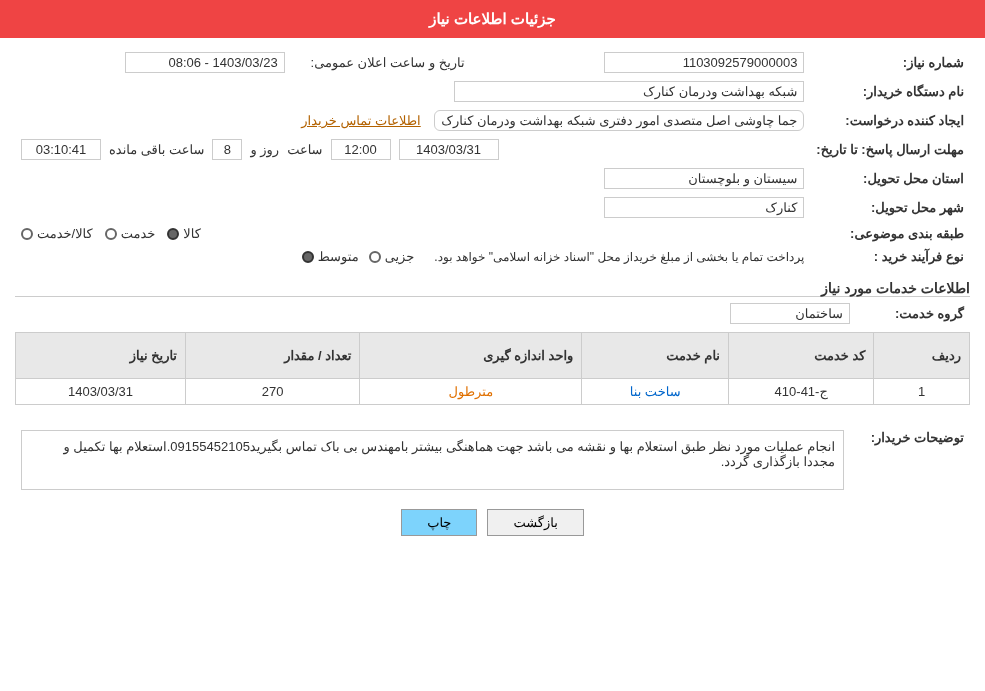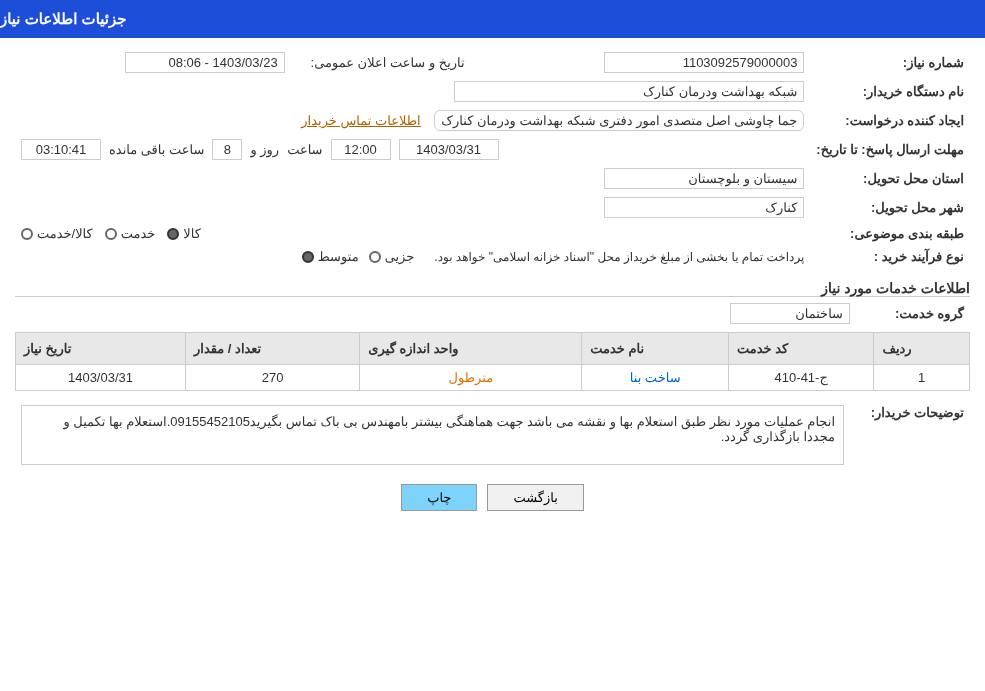--- a/index.html
+++ b/index.html
@@ -10,23 +10,23 @@
       direction: rtl;
       color: #333;
     }
     .page-wrapper {
       max-width: 985px;
       margin: 0 auto;
       background: #fff;
       min-height: 691px;
     }
     .header-bar {
-      background: #1d4ed8;
+      background: #ef4444;
       color: #fff;
-      text-align: left;
+      text-align: center;
       padding: 10px 0;
       font-size: 15px;
       font-weight: bold;
     }
     .main-content {
       padding: 10px 15px;
     }
     .link-text {
       color: #b36200;
       text-decoration: underline;
@@ -53,22 +53,22 @@
       text-align: right;
     }
     .services-table {
       width: 100%;
       border-collapse: collapse;
       margin-top: 8px;
     }
     .services-table th {
       background: #e8e8e8;
       border: 1px solid #ccc;
-      padding: 8px 8px;
-      text-align: left;
+      padding: 15px 8px;
+      text-align: right;
       font-weight: bold;
     }
     .services-table td {
       border: 1px solid #ccc;
       padding: 5px 8px;
       text-align: center;
     }
     .orange-text { color: #e07000; }
     .blue-text { color: #0066cc; }
     .radio-row {
@@ -271,21 +271,21 @@
       <td>1</td>
       <td>ج-41-410</td>
       <td class="blue-text">ساخت بنا</td>
       <td class="orange-text">مترطول</td>
       <td>270</td>
       <td>1403/03/31</td>
     </tr>
         </tbody>
     </table>
 
-    <div style="display:flex; align-items:flex-start; margin-top:10px;">
+    <div style="display:flex; align-items:flex-start; margin-top:21px;">
       <div style="font-weight:bold; white-space:nowrap; padding:4px 6px; min-width:120px; text-align:right;">توضیحات خریدار:</div>
       <div style="flex:1; padding:4px 6px;">
         <div class="desc-box">انجام عملیات مورد نظر طبق استعلام بها و نقشه می باشد جهت هماهنگی بیشتر بامهندس بی باک تماس بگیرید09155452105.استعلام بها تکمیل و مجددا بازگذاری گردد.</div>
       </div>
     </div>
 
     <div class="btn-row">
       <button class="btn-back">بازگشت</button>
       <button class="btn-print">چاپ</button>
     </div>

